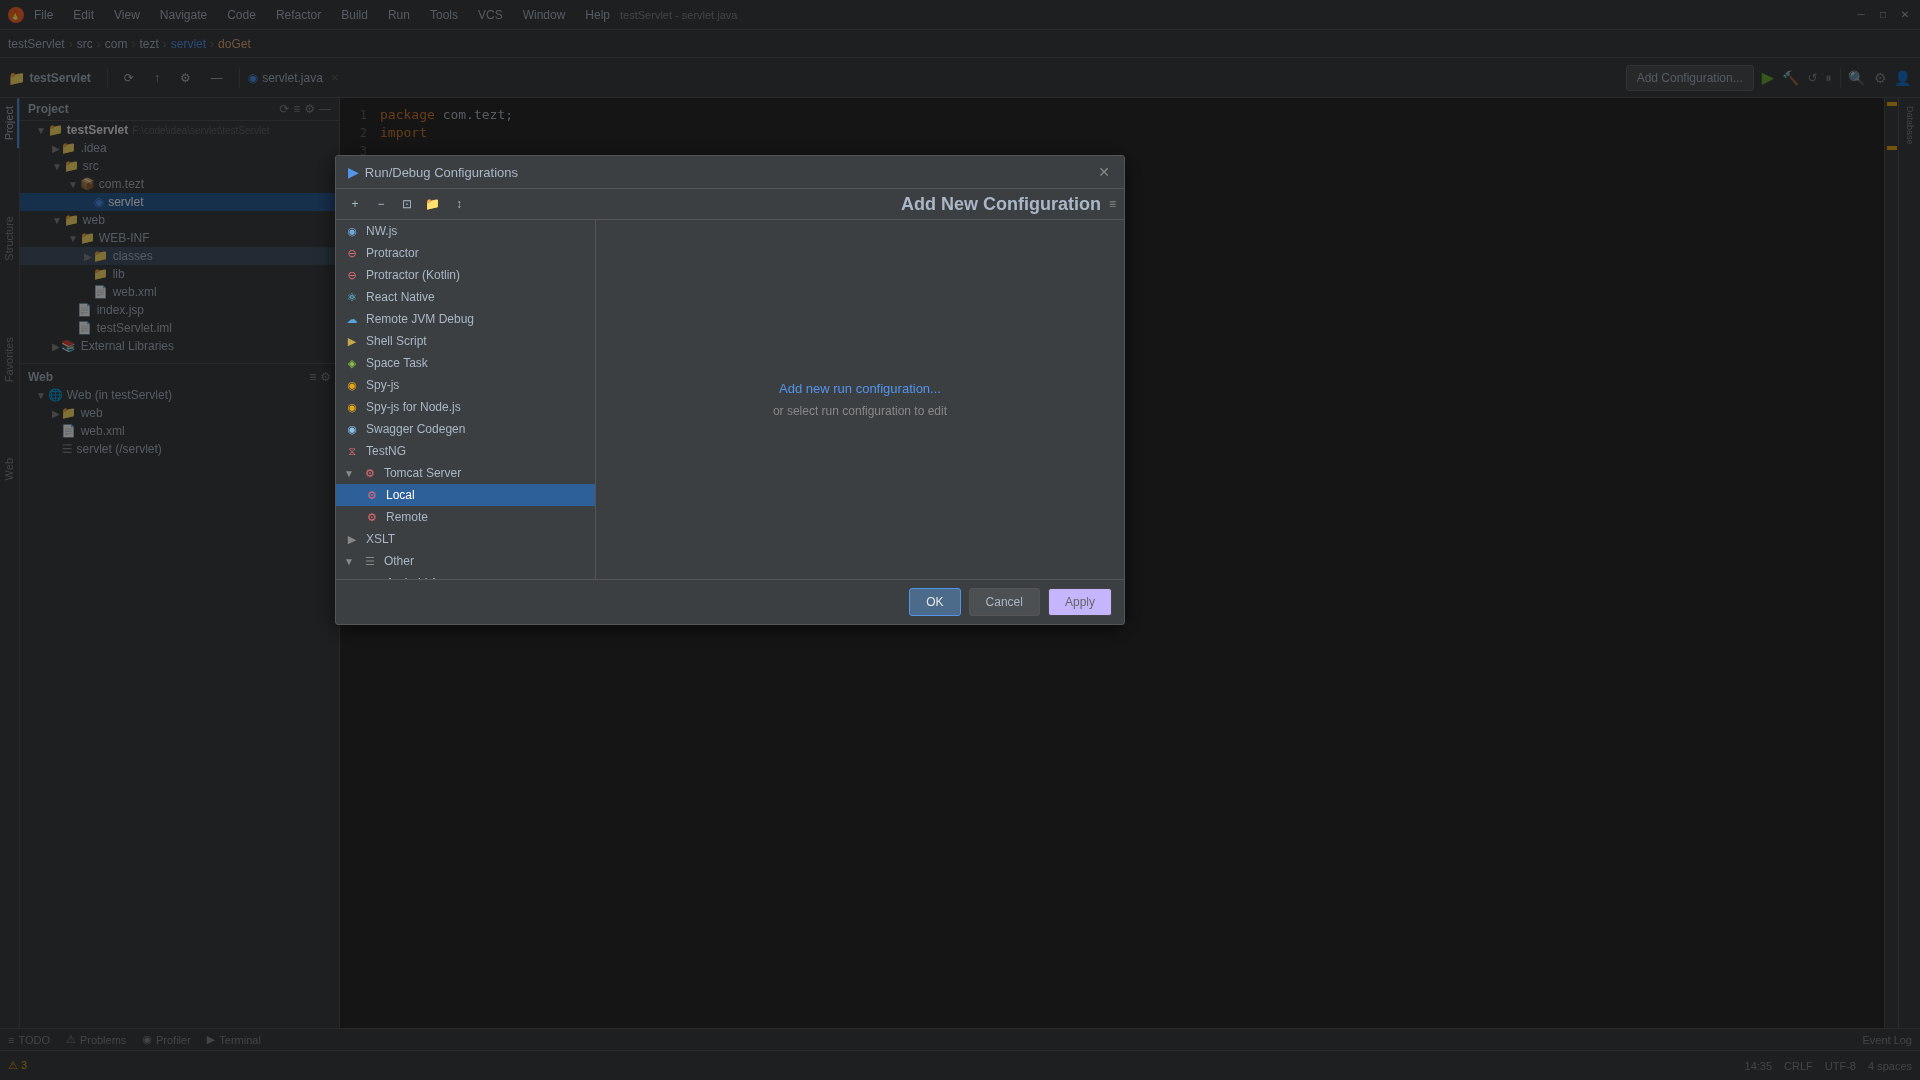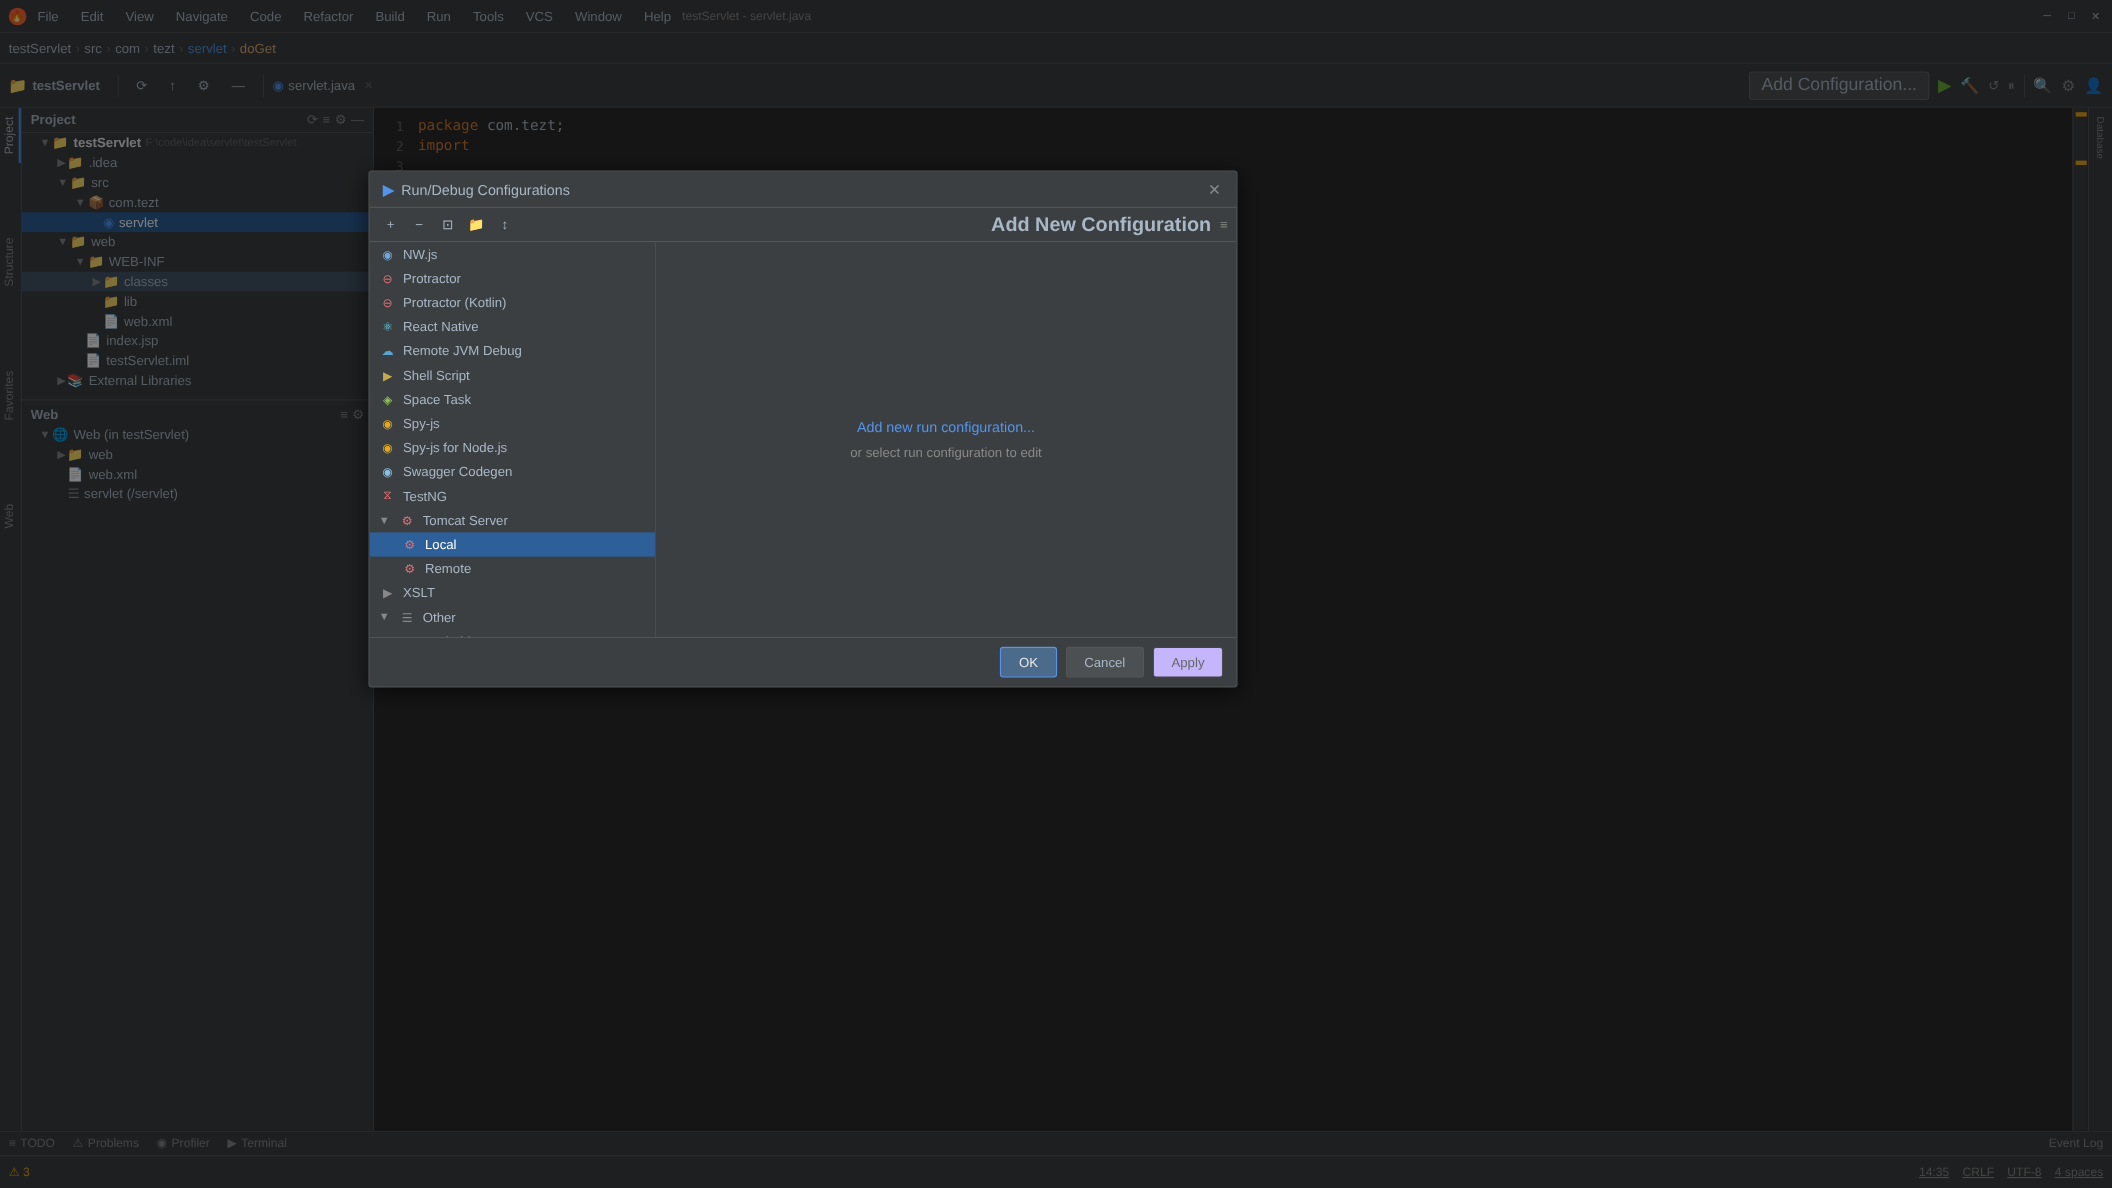--- a/index.html
+++ b/index.html
@@ -106,21 +106,21 @@
       display: flex;
       align-items: center;
       gap: 4px;
     }
     .add-config-btn {
       background: #4c5052;
       border: 1px solid #666;
       border-radius: 3px;
       padding: 2px 10px;
       color: #a9b7c6;
-      font-size: 16px;
+      font-size: 12px;
       cursor: pointer;
       height: 26px;
     }
     .toolbar-separator { width: 1px; height: 20px; background: #555; margin: 0 4px; }
     .run-btn { color: #6aaf39; font-size: 16px; }
 
     
     .main-layout {
       display: flex;
       height: calc(1080px - 30px - 28px - 40px - 22px - 30px);
@@ -251,21 +251,20 @@
     .status-warning {
       color: #e6a817;
       display: flex;
       align-items: center;
       gap: 2px;
     }
     .status-right {
       margin-left: auto;
       display: flex;
       gap: 12px;
-      text-decoration: underline;
     }
 
     
     .modal-overlay {
       position: fixed;
       top: 0; left: 0; right: 0; bottom: 0;
       background: rgba(0,0,0,0.5);
       z-index: 100;
       display: flex;
       align-items: center;

